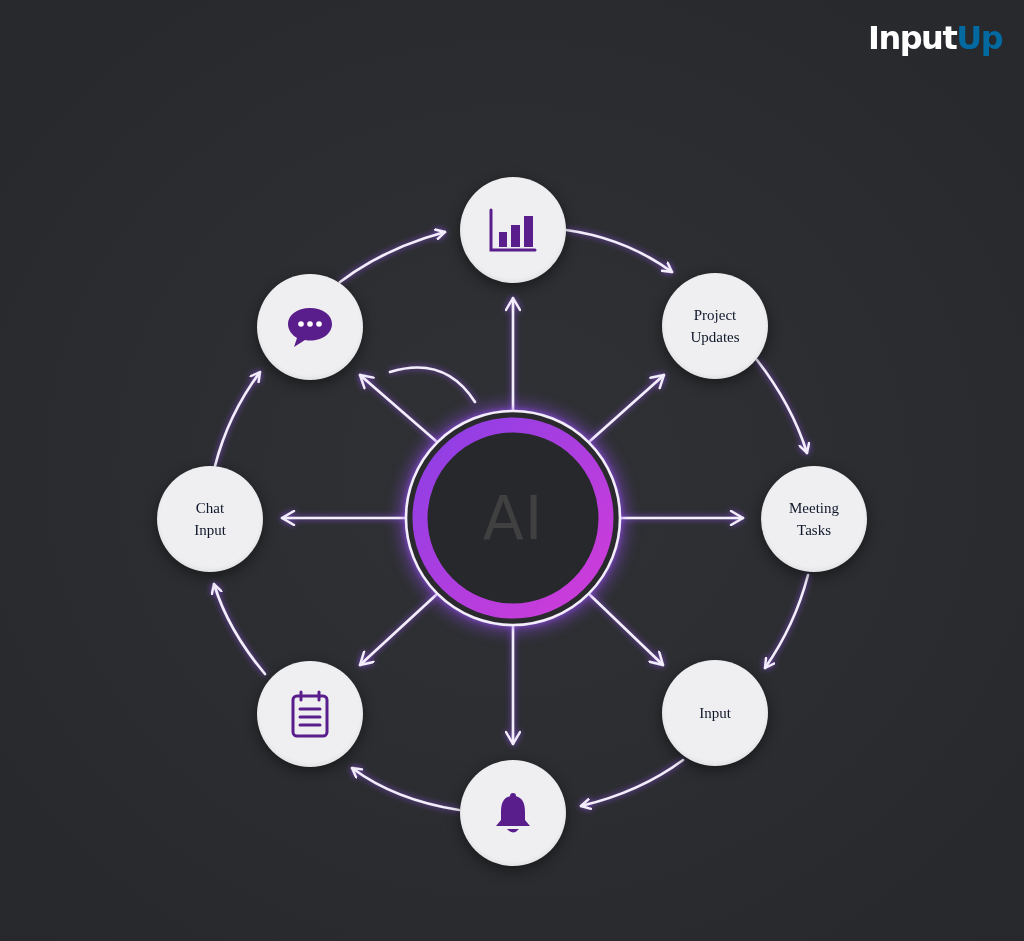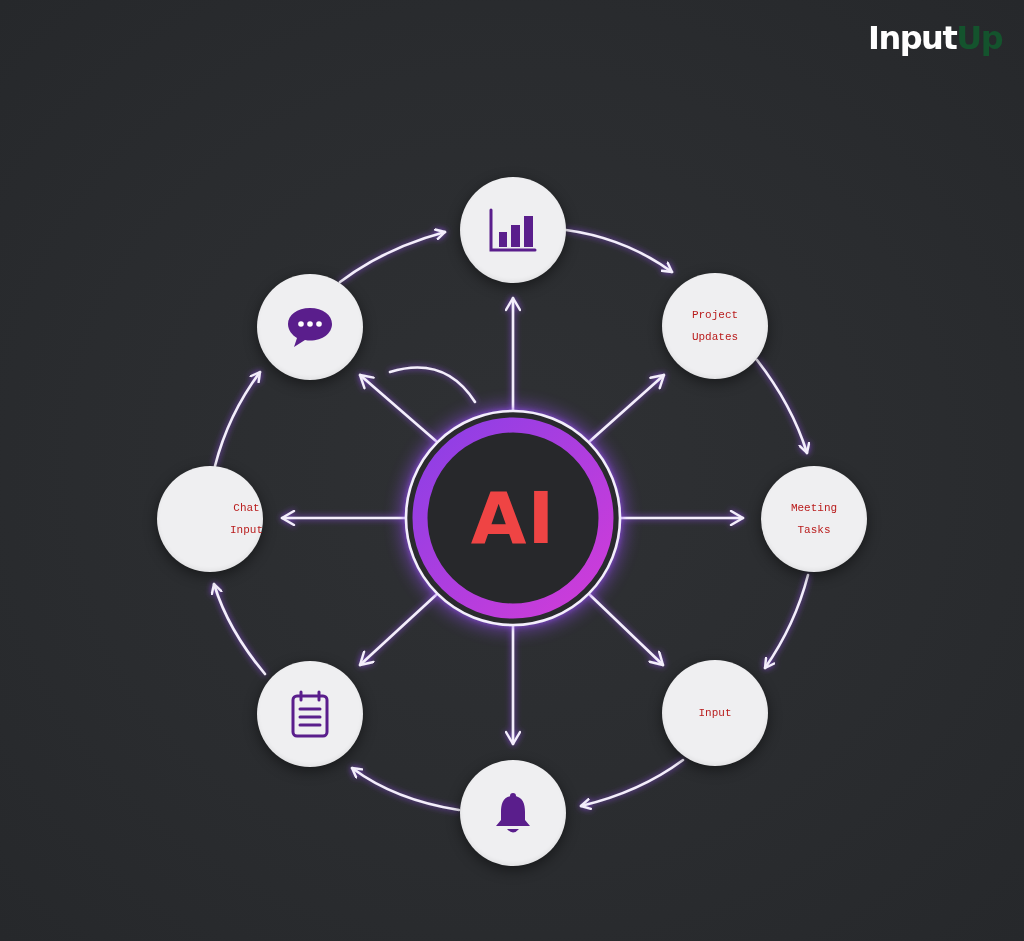--- a/index.html
+++ b/index.html
@@ -18,21 +18,21 @@
       position: absolute;
       left: 868px;
       top: 22px;
       font-family: "DejaVu Sans", sans-serif;
       font-weight: bold;
       font-size: 32px;
       letter-spacing: -1.5px;
       color: #ffffff;
       line-height: 1;
     }
-    .brand .accent { color: #14532d; }
+    .brand .accent { color: #0369a1; }
     svg.diagram {
       position: absolute;
       left: 0;
       top: 0;
       width: 1024px;
       height: 941px;
     }
     .node {
       position: absolute;
       width: 106px;
@@ -40,46 +40,46 @@
       border-radius: 50%;
       background: #efeff1;
       box-shadow: 0 4px 14px rgba(0,0,0,0.45), inset 0 -2px 4px rgba(0,0,0,0.06);
       display: flex;
       align-items: center;
       justify-content: center;
       text-align: center;
       cursor: pointer;
     }
     .node .label {
-      color: #b91c1c;
-      font-family: Liberation Mono, monospace;
-      font-size: 11px;
+      color: #0f172a;
+      font-family: Liberation Serif, serif;
+      font-size: 15px;
       line-height: 22px;
       font-weight: 500;
       white-space: pre-line;
     }
     .node svg { display: block; }
     .hub {
       position: absolute;
       left: 408px;
       top: 413px;
       width: 210px;
       height: 210px;
       border-radius: 50%;
       display: flex;
       align-items: center;
       justify-content: center;
       cursor: pointer;
     }
     .hub-text {
       position: relative;
       font-family: "DejaVu Sans", sans-serif;
-      font-weight: bold;
-      font-size: 72px;
-      color: #ef4444;
+      font-weight: normal;
+      font-size: 60px;
+      color: #404040;
       letter-spacing: 1px;
     }
   </style>
 </head>
 <body>
 
 <div class="brand">
   <span>Input</span><span class="accent">Up</span>
 </div>
 
@@ -179,21 +179,21 @@
   <svg width="42" height="50" viewBox="0 0 42 50">
     <rect x="4" y="7" width="34" height="40" rx="4" fill="none" stroke="#5a1e8c" stroke-width="3"></rect>
     <line x1="12" y1="3" x2="12" y2="11" stroke="#5a1e8c" stroke-width="3" stroke-linecap="round"></line>
     <line x1="30" y1="3" x2="30" y2="11" stroke="#5a1e8c" stroke-width="3" stroke-linecap="round"></line>
     <line x1="11" y1="20" x2="31" y2="20" stroke="#5a1e8c" stroke-width="3" stroke-linecap="round"></line>
     <line x1="11" y1="28" x2="31" y2="28" stroke="#5a1e8c" stroke-width="3" stroke-linecap="round"></line>
     <line x1="11" y1="36" x2="31" y2="36" stroke="#5a1e8c" stroke-width="3" stroke-linecap="round"></line>
   </svg>
 </div>
 
-<div class="node" style="left:157px; top:466px;justify-content:flex-end;">
+<div class="node" style="left:157px; top:466px;">
   <span class="label">Chat
 Input</span>
 </div>
 
 <div class="node" style="left:257px; top:274px;">
   <svg width="50" height="44" viewBox="0 0 50 44">
     <path d="M25 3 C12 3 3 10 3 19 C3 25 7 30 12 33 L9 42 L20 35 C22 35.5 23.5 35.5 25 35.5 C38 35.5 47 28 47 19 C47 10 38 3 25 3 Z" fill="#5a1e8c"></path>
     <circle cx="16" cy="19" r="2.8" fill="#ffffff"></circle>
     <circle cx="25" cy="19" r="2.8" fill="#ffffff"></circle>
     <circle cx="34" cy="19" r="2.8" fill="#ffffff"></circle>

